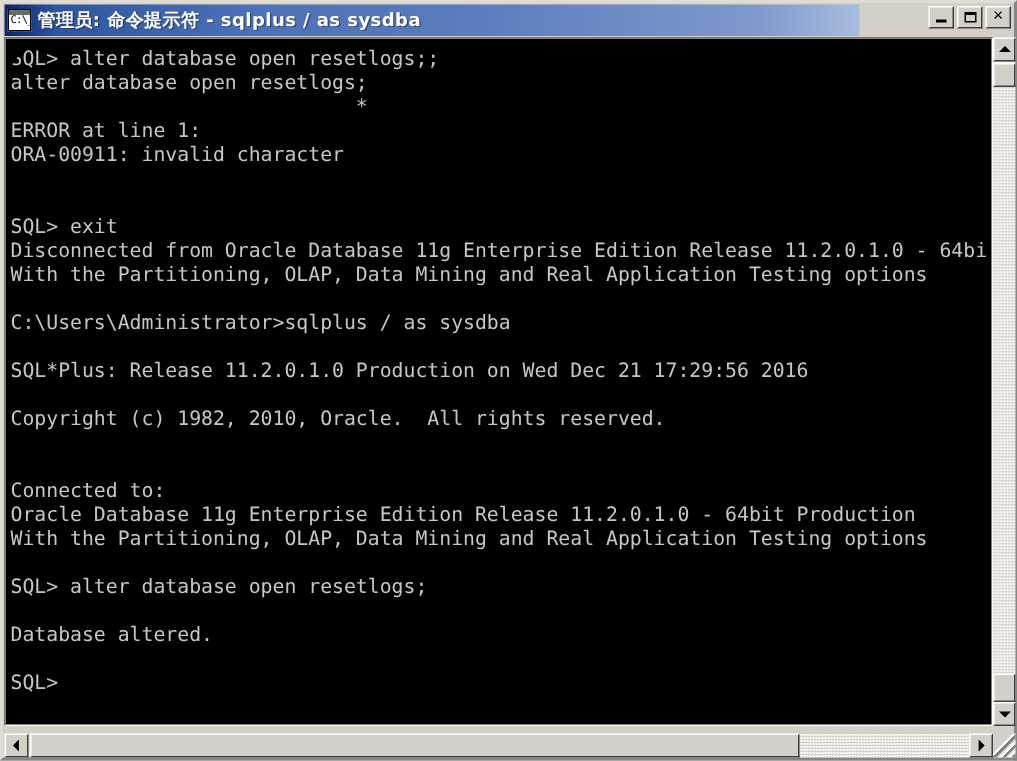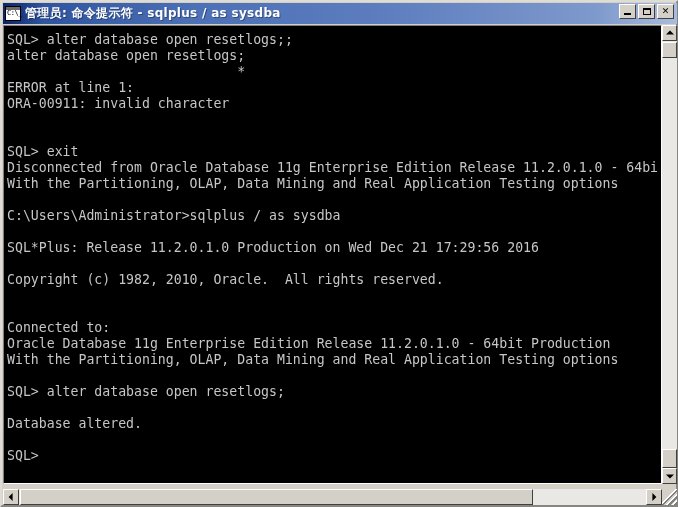--- a/index.html
+++ b/index.html
@@ -25,21 +25,21 @@
     border-left: 2px solid #dfdcd4;
     border-top: 2px solid #dfdcd4;
     border-right: 2px solid #888682;
     border-bottom: 2px solid #888682;
   }
 
   
   .titlebar {
     position: absolute;
     left: 1px; top: 1px;
-    width: 674px;
+    width: 570px;
     height: 21px;
     background: linear-gradient(to right, #0a246a 0%, #2f54a0 6%, #4c70b6 28%, #5c7cbe 55%, #7e99cc 88%, #a8bcdd 100%);
     display: flex;
     align-items: center;
     overflow: hidden;
     justify-content: center;
   }
   .title-icon {
     width: 16px; height: 15px;
     margin-left: 2px;
@@ -146,20 +146,21 @@
     background: #000000;
     overflow: hidden;
   }
   .console {
     position: absolute;
     left: 1px; top: 1px;
     width: 655px;
     height: 455px;
     background: #000000;
     overflow: hidden;
+    border-radius: 30px;
   }
   .term {
     position: absolute;
     left: 2px;
     top: 5px;
     margin: 0;
     font-family: "DejaVu Sans Mono", monospace;
     font-size: 13.2px;
     line-height: 16px;
     color: #c6c6c6;

